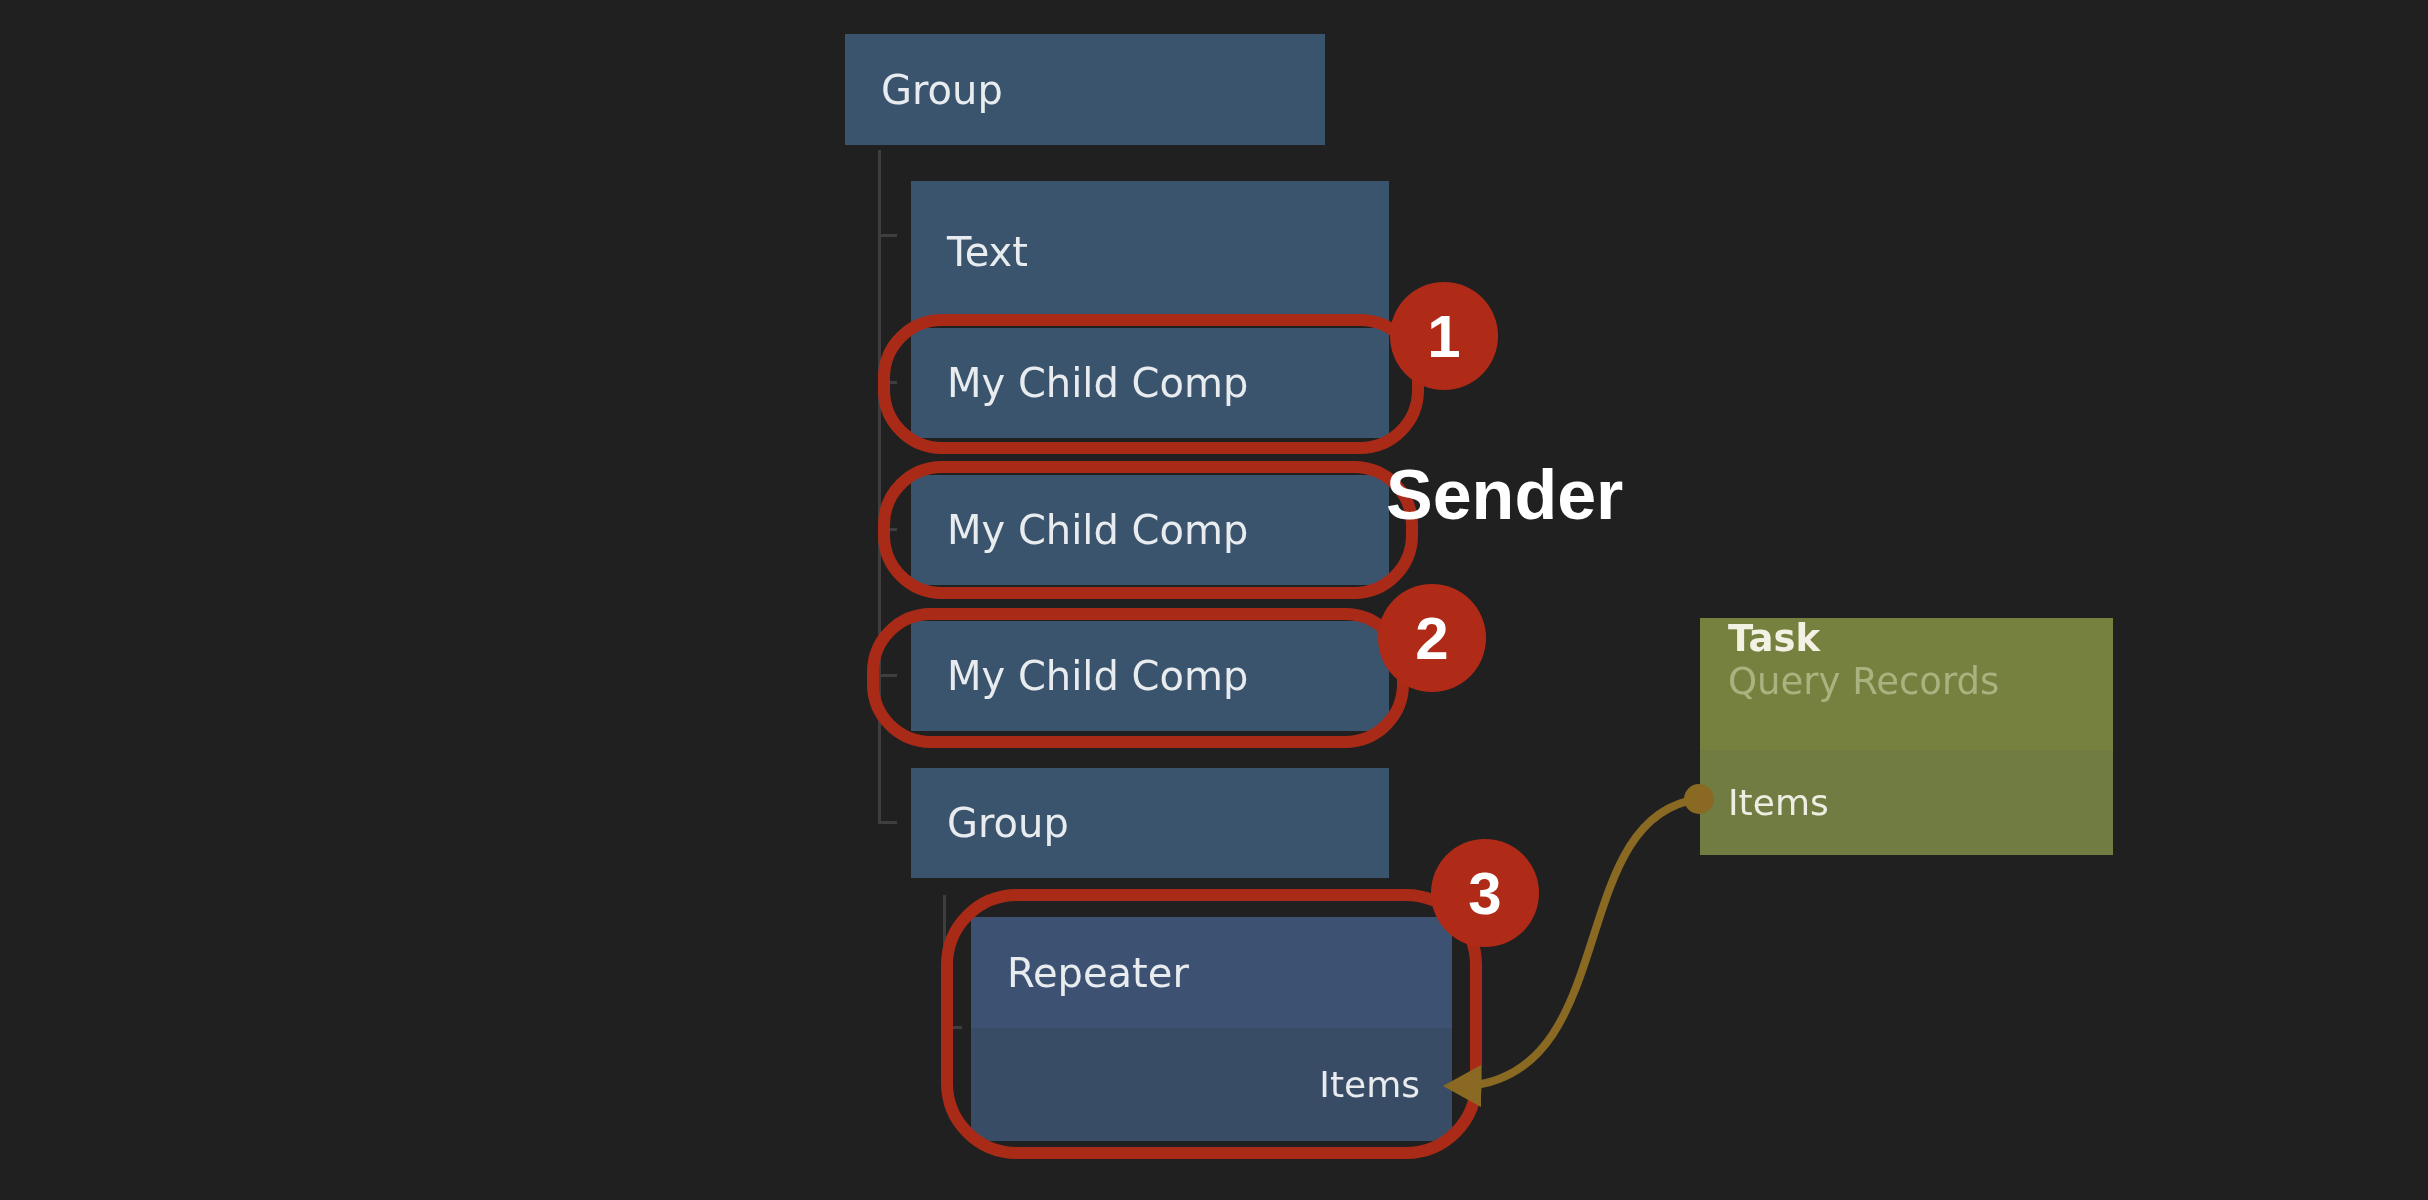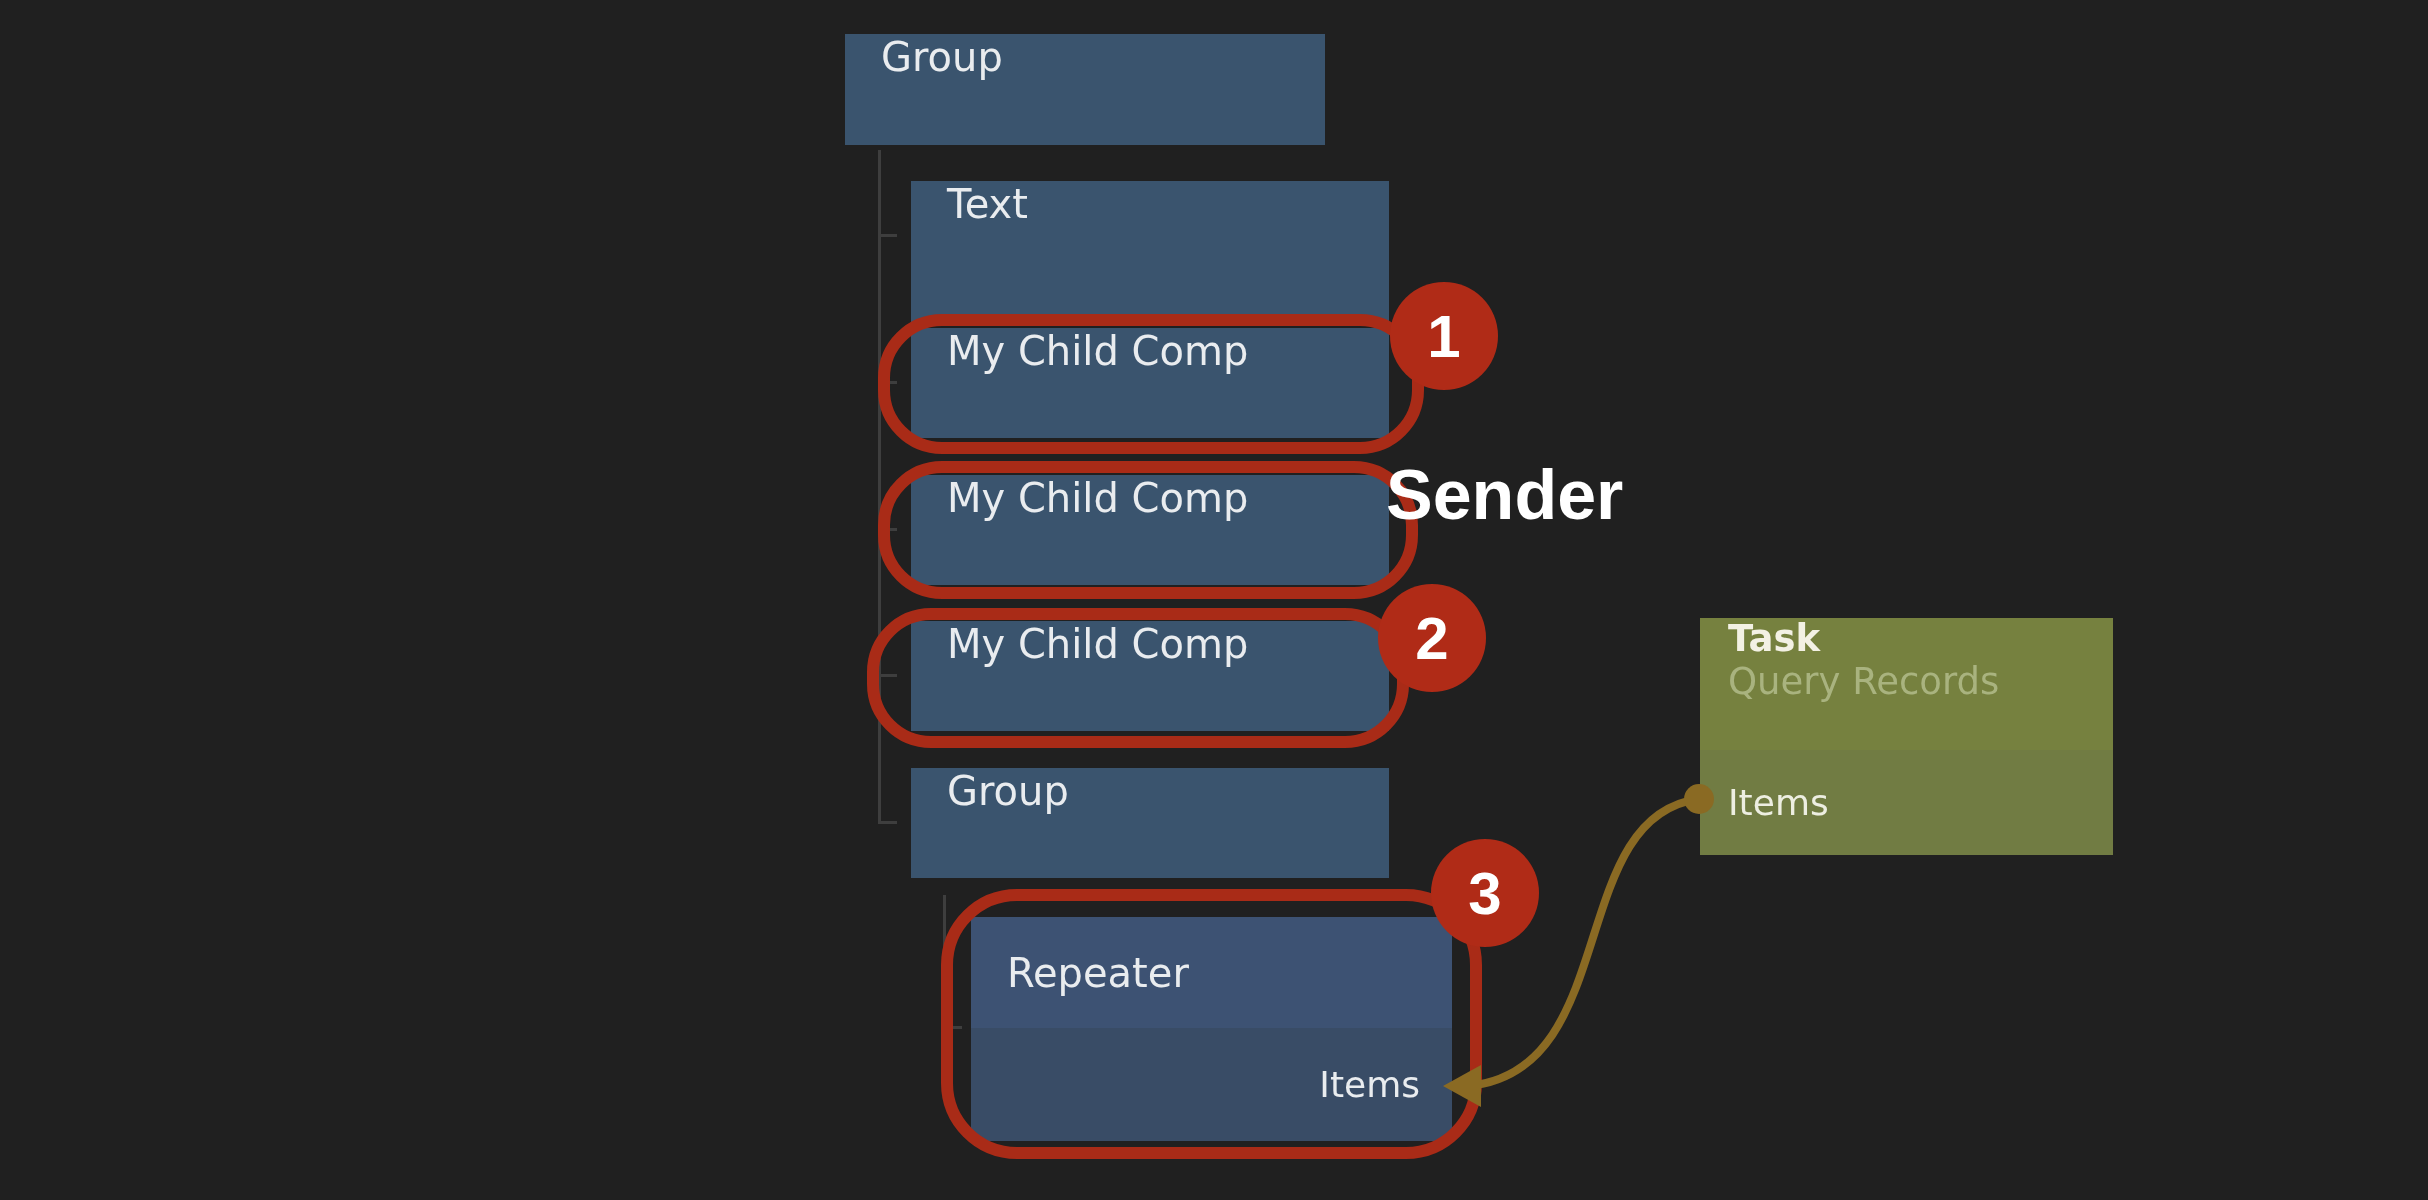--- a/index.html
+++ b/index.html
@@ -32,21 +32,21 @@
   #v2 { left: 943px; top: 895px; height: 133px; }
   #tick-repeater { left: 943px; top: 1026px; }
 
   
   .node {
     position: absolute;
     background: var(--node-fill, #3a546e);
     color: var(--node-text, #e9ecef);
     font-size: 40px;
     display: flex;
-    align-items: flex-start;
+    align-items: center;
     padding-left: 36px;
     box-sizing: border-box;
   }
   #node-root   { left: 845px; top: 34px;  width: 480px; height: 111px; }
   #node-text   { left: 911px; top: 181px; width: 478px; height: 142px; }
   #node-mcc1   { left: 911px; top: 328px; width: 478px; height: 110px; }
   #node-mcc2   { left: 911px; top: 475px; width: 478px; height: 110px; }
   #node-mcc3   { left: 911px; top: 621px; width: 478px; height: 110px; }
   #node-group2 { left: 911px; top: 768px; width: 478px; height: 110px; }
 

